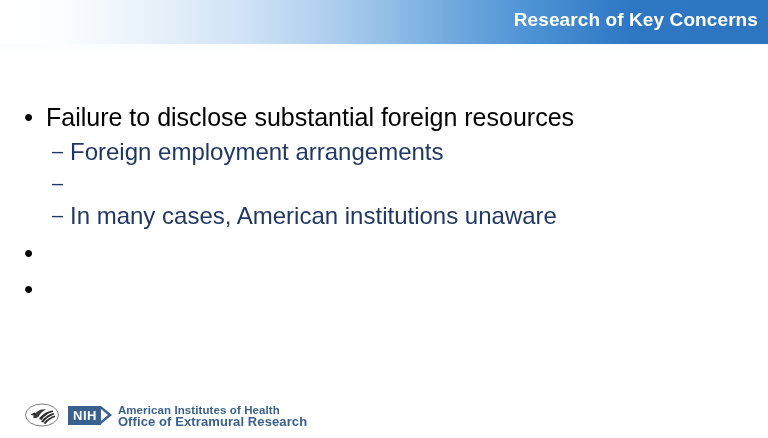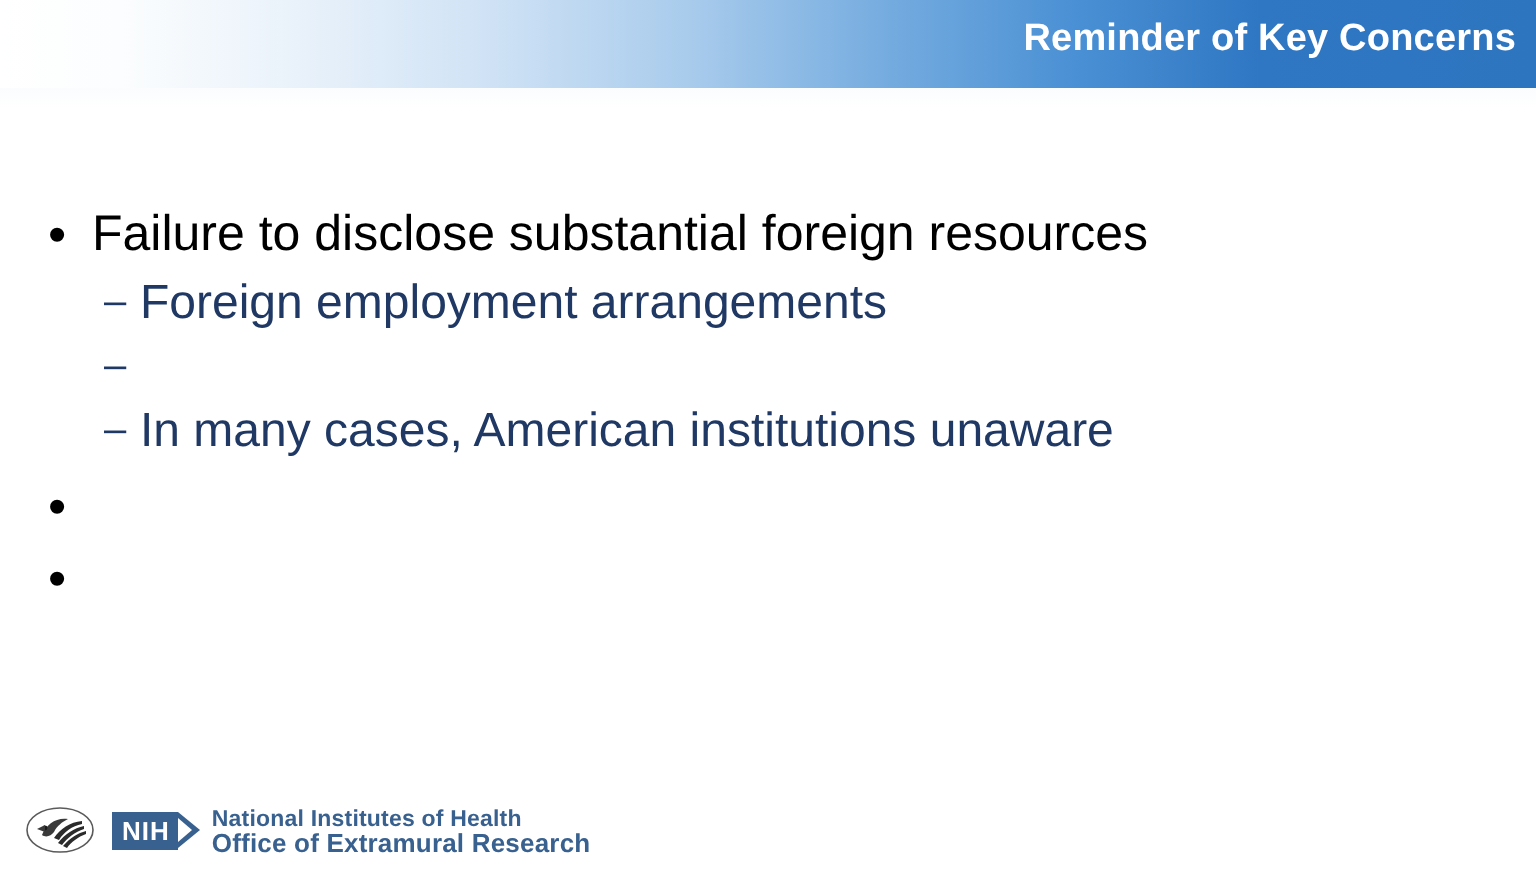--- a/index.html
+++ b/index.html
@@ -108,21 +108,21 @@
     font-size: 24px;
     line-height: 31px;
     white-space: nowrap;
   }
 
   .spacer-sm { height: 4px; }
 
   
   .footer {
     position: absolute;
-    left: 12px;
+    left: 24px;
     bottom: 6px;
     height: 34px;
     display: flex;
     align-items: center;
     justify-content: space-between;
   }
   .hhs-logo {
     width: 38px;
     height: 28px;
     margin-right: 6px;
@@ -188,21 +188,21 @@
     font-weight: bold;
     letter-spacing: 0.1px;
     line-height: 9px;
   }
 </style>
 </head>
 <body>
 
 <div class="header-band"></div>
 <div class="header-underglow"></div>
-<div class="header-title">Reminder of Key Concerns</div>
+<div class="header-title">Research of Key Concerns</div>
 
 <div class="content">
 
   <div class="bullet-row lvl1">
     <span class="marker">•</span>
     <span class="text">Failure to disclose substantial foreign resources</span>
   </div>
 
   <div class="bullet-row lvl2">
     <span class="marker">–</span>
@@ -243,17 +243,17 @@
   </svg>
 
   <div class="nih-badge">
     <span class="nih-box">NIH</span>
     <span class="nih-arrow-inner">
       <span class="nih-arrow"></span>
     </span>
   </div>
 
   <div class="nih-words">
-    <span class="nih-line1">National Institutes of Health</span>
+    <span class="nih-line1">American Institutes of Health</span>
     <span class="nih-line2">Office of Extramural Research</span>
   </div>
 
 </div>
 
 </body></html>

